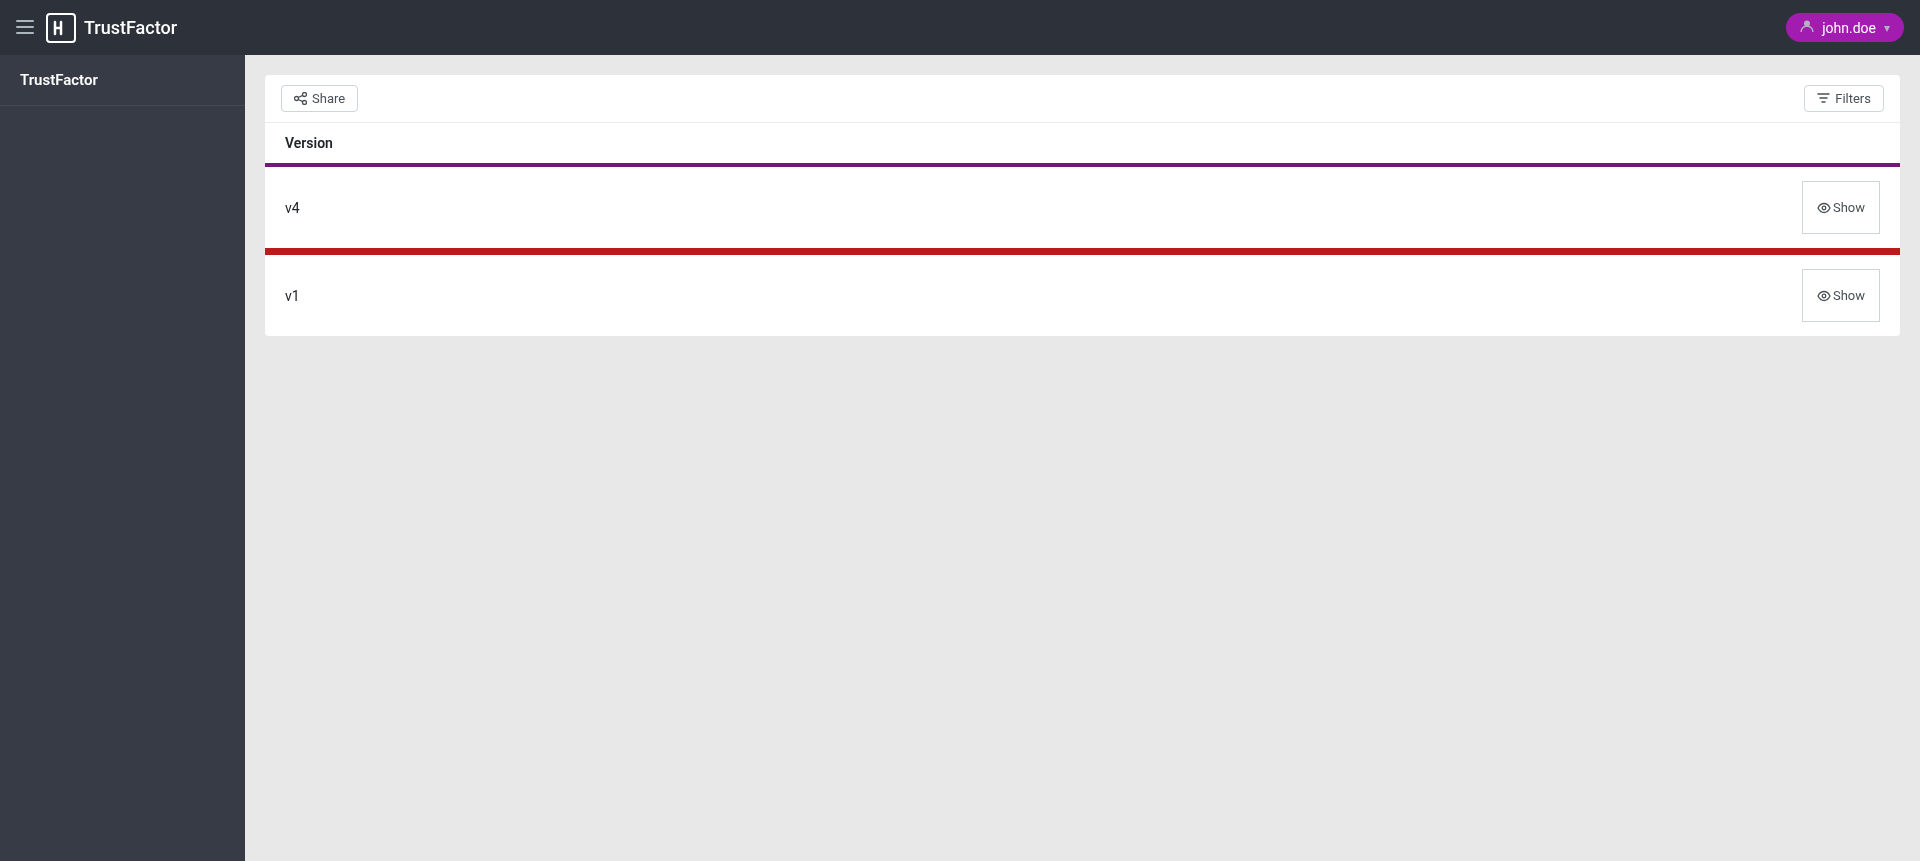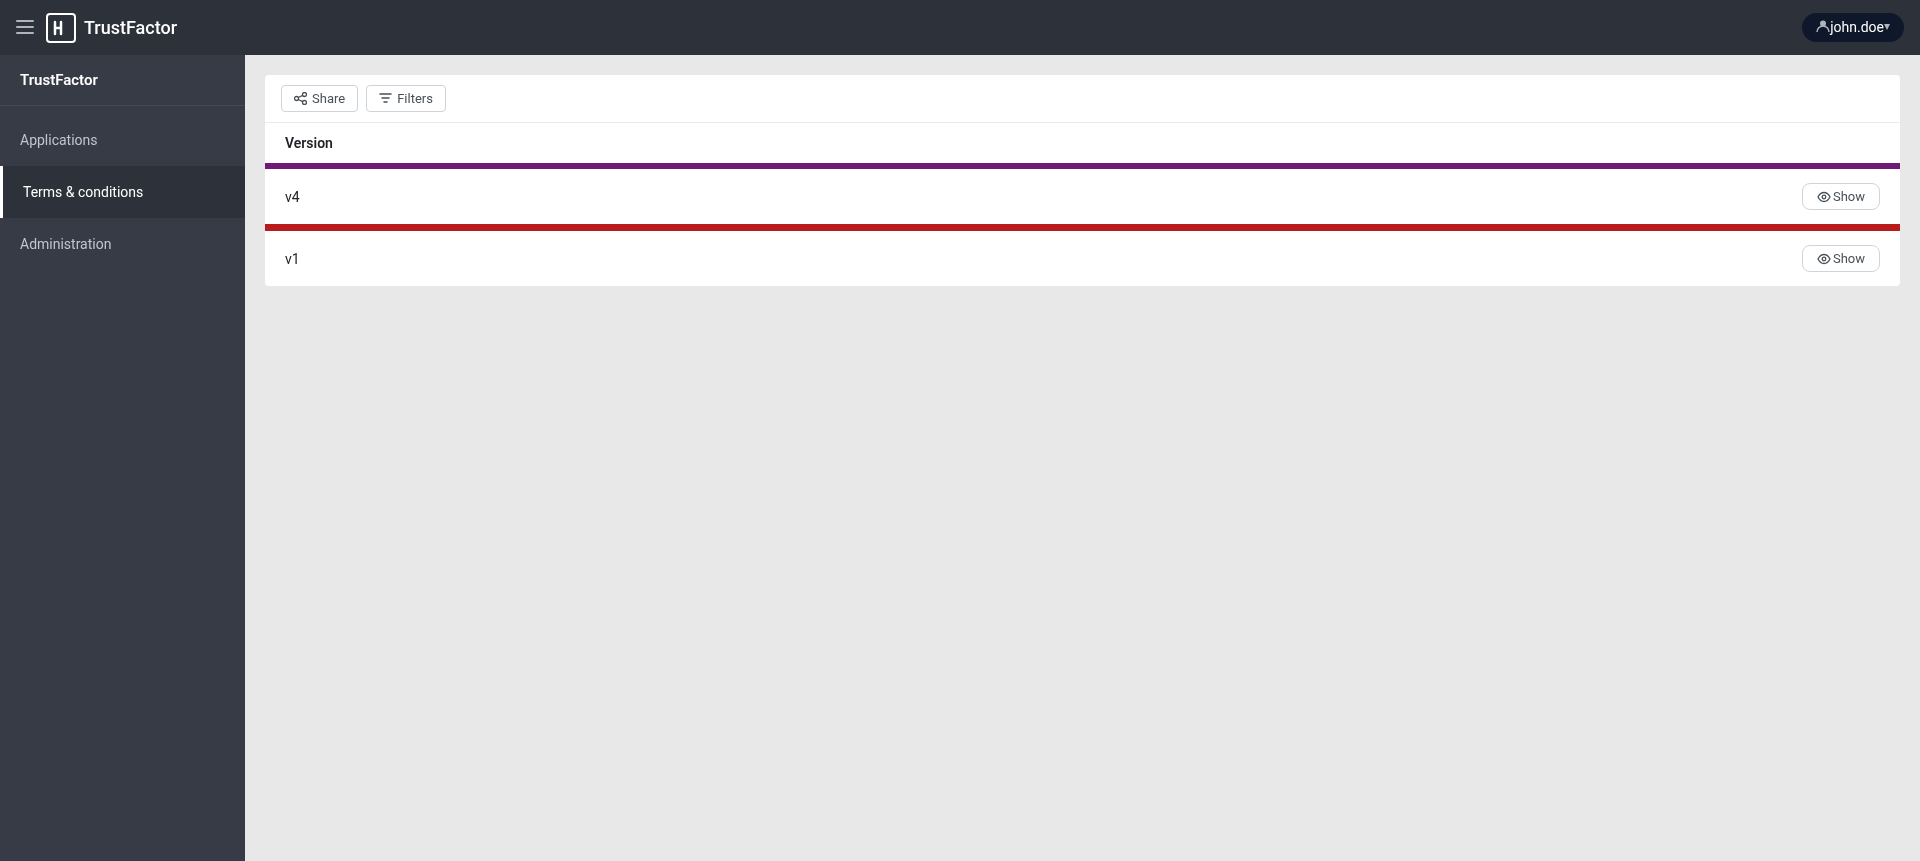--- a/index.html
+++ b/index.html
@@ -65,24 +65,26 @@
       width: 20px;
       height: 20px;
     }
 
     .navbar-right {
       display: flex;
       align-items: center;
     }
 
     .user-menu {
-      background-color: #0f172a;
+      background-color: #a21caf;
       border-radius: 20px;
       padding: 6px 14px;
       display: flex;
+      align-items: center;
+      gap: 8px;
       cursor: pointer;
       color: #ffffff;
       font-size: 14px;
     }
 
     .user-icon {
       font-size: 14px;
       color: #adb5bd;
     }
 
@@ -147,21 +149,21 @@
 
     .content-card {
       background-color: #ffffff;
       border-radius: 4px;
       overflow: hidden;
     }
 
     
     .card-toolbar {
       display: flex;
-      justify-content: flex-start;
+      justify-content: space-between;
       align-items: center;
       padding: 10px 16px;
       border-bottom: 1px solid #e9ecef;
       gap: 8px;
     }
 
     .toolbar-btn {
       display: flex;
       align-items: center;
       gap: 5px;
@@ -175,21 +177,21 @@
       font-family: inherit;
     }
 
     
     .versions-table {
       width: 100%;
       border-collapse: collapse;
     }
 
     .versions-table thead tr {
-      border-bottom: 6px solid #701a75;
+      border-bottom: 4px solid #701a75;
     }
 
     .versions-table th {
       text-align: left;
       padding: 12px 20px;
       font-size: 14px;
       font-weight: 600;
       color: #212529;
     }
 
@@ -209,23 +211,23 @@
 
     .versions-table .actions-cell {
       text-align: right;
       padding-right: 20px;
     }
 
     .show-btn {
       display: inline-flex;
       align-items: center;
       gap: 2px;
-      padding: 5px 14px;
+      padding: 18px 14px;
       border: 1px solid #ced4da;
-      border-radius: 8px;
+      border-radius: 0;
       background: #ffffff;
       font-size: 13px;
       color: #495057;
       cursor: pointer;
       font-family: inherit;
     }
   </style>
 </head>
 <body>
 
@@ -258,31 +260,20 @@
       <span>john.doe</span>
       <span class="chevron-icon">▾</span>
     </div>
   </div>
 </nav>
 
 <div class="main-layout">
 
   <aside class="sidebar">
     <div class="sidebar-brand">TrustFactor</div>
-    <nav class="sidebar-nav">
-      <div class="sidebar-item">
-        <span>Applications</span>
-      </div>
-      <div class="sidebar-item active">
-        <span>Terms &amp; conditions</span>
-      </div>
-      <div class="sidebar-item">
-        <span>Administration</span>
-      </div>
-    </nav>
   </aside>
 
   <main class="content-area">
     <div class="content-card">
 
       <div class="card-toolbar">
         <button class="toolbar-btn">
           <svg width="13" height="13" viewBox="0 0 13 13" fill="none">
             <circle cx="10.5" cy="2.5" r="2" stroke="#495057" stroke-width="1.3"></circle>
             <circle cx="2.5" cy="6.5" r="2" stroke="#495057" stroke-width="1.3"></circle>

